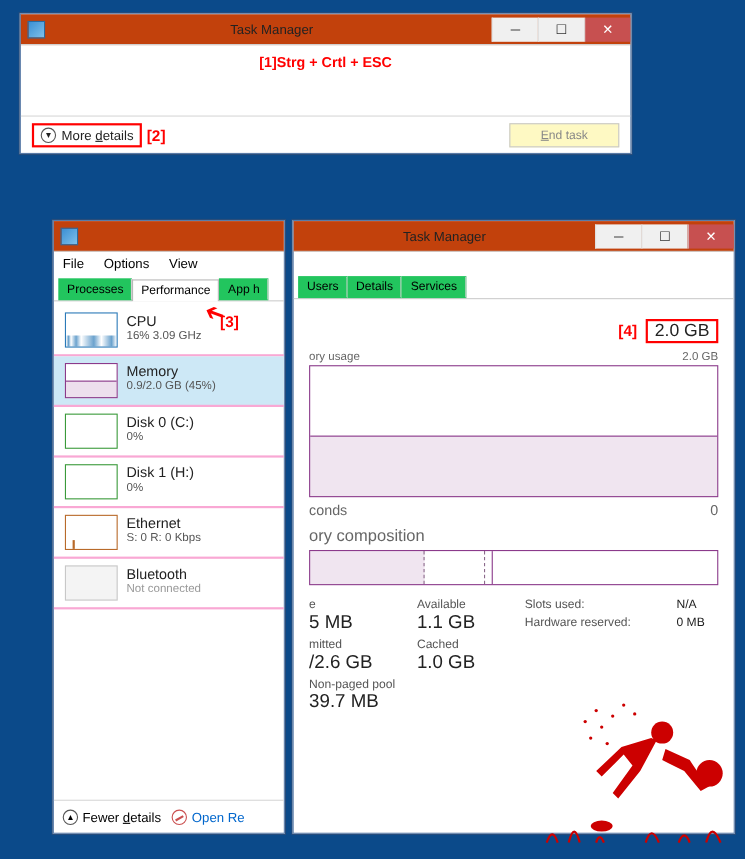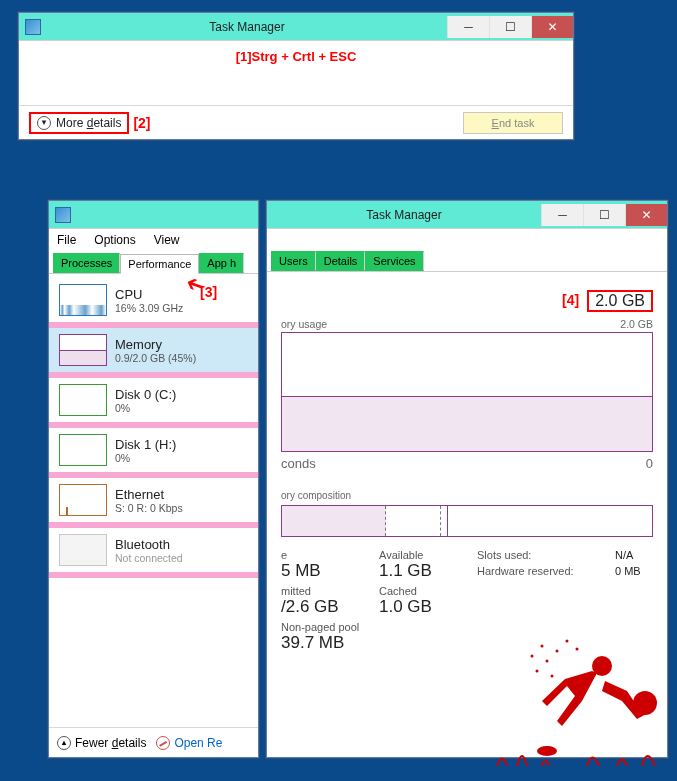--- a/index.html
+++ b/index.html
@@ -1,21 +1,21 @@
 <!DOCTYPE html>
 <html><head>
 <meta charset="utf-8">
 <style>
   * { box-sizing: border-box; margin: 0; padding: 0; font-family: "Segoe UI", Arial, sans-serif; }
   body { background: #0b4a8a; width: 677px; height: 781px; position: relative; overflow: hidden; }
 
   
   .win { position: absolute; background: #fff; border: 1px solid #5a7ca8; box-shadow: 0 0 0 1px #2a4d7a; }
   .win-simple { left: 18px; top: 12px; width: 556px; height: 128px; }
-  .titlebar { background: #5eead4; height: 28px; display: flex; align-items: center; border-bottom: 1px solid #d0d0d0; }
+  .titlebar { background: #c2410c; height: 28px; display: flex; align-items: center; border-bottom: 1px solid #d0d0d0; }
   .titlebar .icon-app { width: 16px; height: 16px; margin: 0 6px; background: linear-gradient(135deg,#3a8fd4,#7fc0ea); border: 1px solid #2a6aa0; }
   .titlebar .title { flex: 1; text-align: center; font-size: 12px; color: #222; }
   .titlebar .ctrls { display: flex; }
   .titlebar .ctrl { width: 42px; height: 22px; display: flex; align-items: center; justify-content: center; font-size: 12px; border-left: 1px solid #e0e0e0; }
   .ctrl-min, .ctrl-max { background: #f0f0f0; color: #333; }
   .ctrl-close { background: #c75050; color: #fff; }
   .simple-body { padding: 6px 12px 0; text-align: center; font-size: 12px; color: #444; }
   .simple-annot { color: #ff0000; font-weight: bold; font-size: 13px; margin-top: 2px; }
   .simple-footer { position: absolute; bottom: 0; left: 0; right: 0; height: 34px; border-top: 1px solid #d8d8d8; display: flex; align-items: center; justify-content: space-between; padding: 0 10px; }
   .more-details { display: flex; align-items: center; gap: 5px; font-size: 12px; color: #222; border: 2.5px solid #ff0000; padding: 2px 6px; }
@@ -23,21 +23,21 @@
   .endtask { width: 100px; height: 22px; border: 1px solid #c8c8c8; background: #fef9c3; font-size: 11px; color: #888; }
   .annot2 { color: #ff0000; font-weight: bold; font-size: 14px; margin-left: 4px; }
 
   
   .win-side { left: 48px; top: 200px; width: 211px; height: 558px; }
   .menu { display: flex; gap: 18px; padding: 4px 8px; font-size: 12px; }
   .tabs { display: flex; padding: 2px 4px 0; border-bottom: 1px solid #ccc; }
   .tab { padding: 3px 7px; font-size: 11px; border: 1px solid transparent; background: #22c55e; border-right: 1px solid #d0d0d0; }
   .tab.active { background: #fff; border: 1px solid #b8b8b8; border-bottom-color: #fff; position: relative; top: 1px; }
   .perf-list { padding: 4px 0; }
-  .perf-item { display: flex; gap: 8px; padding: 6px 10px; border-bottom: 6px solid #f9a8d4; align-items: center; }
+  .perf-item { display: flex; gap: 8px; padding: 6px 10px; border-bottom: 2px solid #f9a8d4; align-items: flex-start; }
   .perf-item.sel { background: #cde8f6; }
   .mini { width: 48px; height: 32px; border: 1px solid; position: relative; background: #fff; }
   .mini.cpu { border-color: #2b7ab8; }
   .mini.mem { border-color: #8b3a8b; }
   .mini.mem::after { content:""; position:absolute; left:0; right:0; bottom:0; height:14px; background: rgba(155,80,155,0.18); border-top:1px solid #8b3a8b;}
   .mini.disk { border-color: #3a9a3a; }
   .mini.eth { border-color: #b86a2a; }
   .mini.eth::after { content:""; position:absolute; left:6px; bottom:0; width:2px; height:8px; background:#b86a2a;}
   .mini.bt { border-color: #c8c8c8; background:#f4f4f4;}
   .mini.cpu::after{ content:""; position:absolute; left:0; bottom:0; right:0; height:10px; background: linear-gradient(90deg, transparent 0%, #2b7ab8 5%, transparent 10%, #2b7ab8 20%, transparent 30%, #2b7ab8 55%, transparent 70%, #2b7ab8 90%, transparent 100%) ; opacity:0.7;}
@@ -61,21 +61,21 @@
   .annot4 { float: right; margin-top: 10px; margin-right: 8px; color: #ff0000; font-weight: bold; font-size: 14px;}
   .chart-lbl { font-size: 10.5px; color: #666; clear: both; padding-top: 6px; display: flex; justify-content: space-between;}
   .chart { height: 120px; border: 1px solid #8b3a8b; background: #fff; position: relative; margin: 2px 0 4px;}
   .chart::after { content:""; position:absolute; left:0; right:0; bottom:0; height:54px; background: rgba(155,80,155,0.15); border-top:1px solid #8b3a8b;}
   .chart-bot { font-size: 13px; color:#666; display:flex; justify-content:space-between;}
   .comp { height: 32px; border: 1px solid #8b3a8b; background:#fff; margin: 4px 0 12px; position:relative;}
   .comp .seg { position:absolute; top:0; bottom:0; border-right:1px dashed #8b6a8b;}
   .stats { display: grid; grid-template-columns: 90px 90px 130px auto; column-gap: 8px; row-gap: 4px; font-size: 11px; color:#555;}
   .stats .val { font-size: 17px; color:#222; font-weight: 300;}
   .stats .sm { font-size: 11px; color:#222;}
-  .lbl2 { font-size: 10px; color:#666; margin-top: 19px;}
+  .lbl2 { font-size: 15px; color:#666; margin-top: 8px;}
   .runner { position: absolute; right: 10px; bottom: 10px; width: 180px; height: 140px; }
   .runner svg { width: 100%; height: 100%; }
 </style>
 </head>
 <body>
 
 <div class="win win-simple">
   <div class="titlebar">
     <div class="icon-app"></div>
     <div class="title">Task Manager</div>

